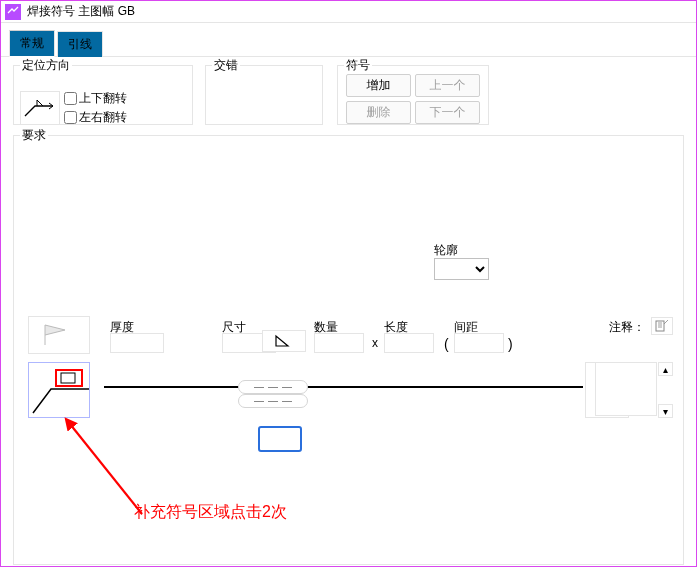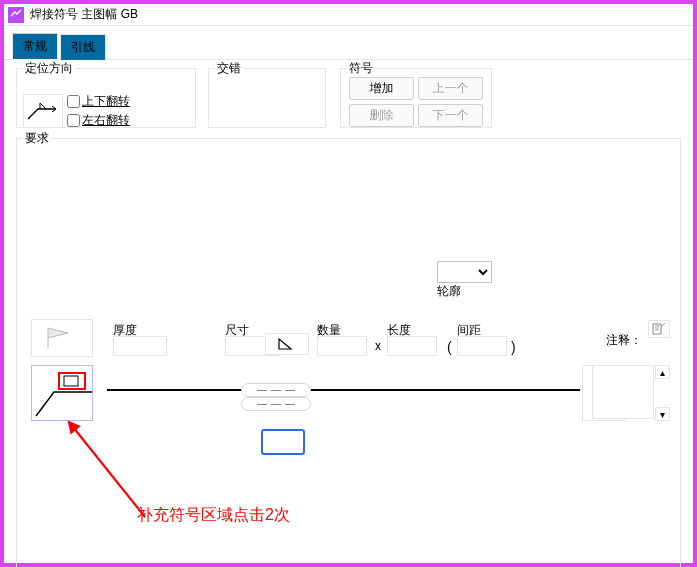--- a/index.html
+++ b/index.html
@@ -1,51 +1,51 @@
 <!DOCTYPE html>
 <html><head>
 <meta charset="utf-8">
 <style>
   * { box-sizing: border-box; font-family: "Microsoft YaHei", "SimSun", sans-serif; }
   body { margin: 0; background: #ffffff; font-size: 12px; color: #000; }
-  .window { width: 697px; height: 567px; border: 4px solid #d946ef; position: relative; }
+  .window { width: 697px; height: 567px; border: 1px solid #d946ef; position: relative; }
   .titlebar { height: 22px; background: #ffffff; display: flex; align-items: center; padding-left: 4px; border-bottom: 1px solid #e5e5e5; }
   .titlebar .ticon { width: 16px; height: 16px; background: #b84bff; display: flex; align-items: center; justify-content: center; margin-right: 6px; }
   .titlebar .ticon svg { width: 12px; height: 12px; }
   .titlebar .ttext { font-size: 12px; }
   .tabrow { display: flex; align-items: flex-end; padding: 6px 8px 0 8px; border-bottom: 1px solid #e5e5e5; }
   .tab { padding: 4px 10px; border: 1px solid #e5e5e5; border-bottom: none; margin-right: 2px; background: #0369a1; font-size: 12px; position: relative; top: 1px; }
   .tab.active { border-top: 1px solid #d0d0d0; border-bottom: 1px solid #ffffff; }
   .body { padding: 8px; position: relative; }
   .group { position: absolute; border: 1px solid #e5e5e5; padding-top: 18px; }
   .group > .glabel { position: absolute; top: -9px; left: 6px; background: #ffffff; padding: 0 2px; font-size: 12px; }
   .pos-group { left: 12px; top: 8px; width: 180px; height: 60px; }
-  .pos-inner { display: flex; align-items: center; padding: 6px 6px; gap: 4px; text-decoration: underline; }
+  .pos-inner { display: flex; align-items: center; padding: 6px 6px; gap: 4px; }
   .pos-icon { width: 40px; height: 34px; border: 1px solid #e5e5e5; display: flex; align-items: center; justify-content: center; background: #fff; }
   .check-col { display: flex; flex-direction: column; gap: 2px; }
   .chk { display: flex; align-items: center; gap: 2px; font-size: 12px; }
   .chk input { margin: 0; }
   .stagger-group { left: 204px; top: 8px; width: 118px; height: 60px; }
   .sym-group { left: 336px; top: 8px; width: 152px; height: 60px; padding: 8px 8px 6px 8px; }
   .sym-grid { display: grid; grid-template-columns: 1fr 1fr; gap: 4px; }
   .btn { border: 1px solid #d0d0d0; background: #fafafa; font-size: 12px; padding: 2px 0; text-align: center; cursor: pointer; border-radius: 2px; }
   .btn.disabled { color: #a0a0a0; }
   .req-group { position: absolute; left: 12px; top: 78px; right: 12px; height: 430px; border: 1px solid #e5e5e5; }
   .req-group > .glabel { position: absolute; top: -9px; left: 6px; background: #ffffff; padding: 0 2px; }
   .req-inner { position: relative; width: 100%; height: 100%; }
-  .contour-label { position: absolute; left: 420px; top: 106px; margin-top: 38px; }
+  .contour-label { position: absolute; left: 420px; top: 106px; }
   .contour-select { position: absolute; left: 420px; top: 122px; width: 55px; height: 22px; border: 1px solid #c0c0c0; background: #fff; }
   .field { position: absolute; font-size: 12px; }
   .field .lbl { position: absolute; top: -14px; left: 0; }
   .field input { width: 54px; height: 20px; border: 1px solid #e5e5e5; background: #fff; font-size: 12px; padding: 0 4px; }
   .flagbox { position: absolute; left: 14px; top: 180px; width: 62px; height: 38px; border: 1px solid #e5e5e5; display: flex; align-items: center; justify-content: center; background: #fff; }
   .dropbox { position: absolute; left: 248px; top: 194px; width: 44px; height: 22px; border: 1px solid #e5e5e5; display: flex; align-items: center; justify-content: center; background: #fff; }
   .multx { position: absolute; left: 358px; top: 200px; font-size: 12px; }
   .paren { position: absolute; top: 200px; font-size: 14px; }
-  .note-label { position: absolute; right: 38px; top: 193px; font-size: 12px; }
+  .note-label { position: absolute; right: 38px; top: 183px; font-size: 12px; }
   .note-btn { position: absolute; right: 10px; top: 181px; width: 22px; height: 18px; border: 1px solid #e5e5e5; display: flex; align-items: center; justify-content: center; background: #fff; }
   .canvas-row { position: absolute; left: 14px; right: 10px; top: 226px; height: 56px; }
   .symbol-cell { position: absolute; left: 0; top: 0; width: 62px; height: 56px; border: 1px solid #aeb7ff; background: #fff; }
   .symbol-cell .redbox { position: absolute; left: 26px; top: 6px; width: 28px; height: 18px; border: 2px solid #ff0000; }
   .symbol-cell svg { position: absolute; left: 0; top: 0; }
   .midline { position: absolute; left: 76px; right: 90px; top: 24px; border-top: 2px solid #000; }
   .dashbtn { position: absolute; top: 18px; height: 14px; width: 70px; border: 1px solid #d5d5d5; border-radius: 7px; background: #fff; display:flex; align-items:center; justify-content:center; gap:4px;}
   .dashbtn .d { width:10px; border-top:1px solid #888; }
   .arrowhead { position: absolute; right: 44px; top: 0; width: 44px; height: 56px; border: 1px solid #e5e5e5; background: #fff; display:flex; align-items:center; justify-content:center; }
   .note-field { position: absolute; right: 0; top: 0; width: 78px; height: 56px; }

